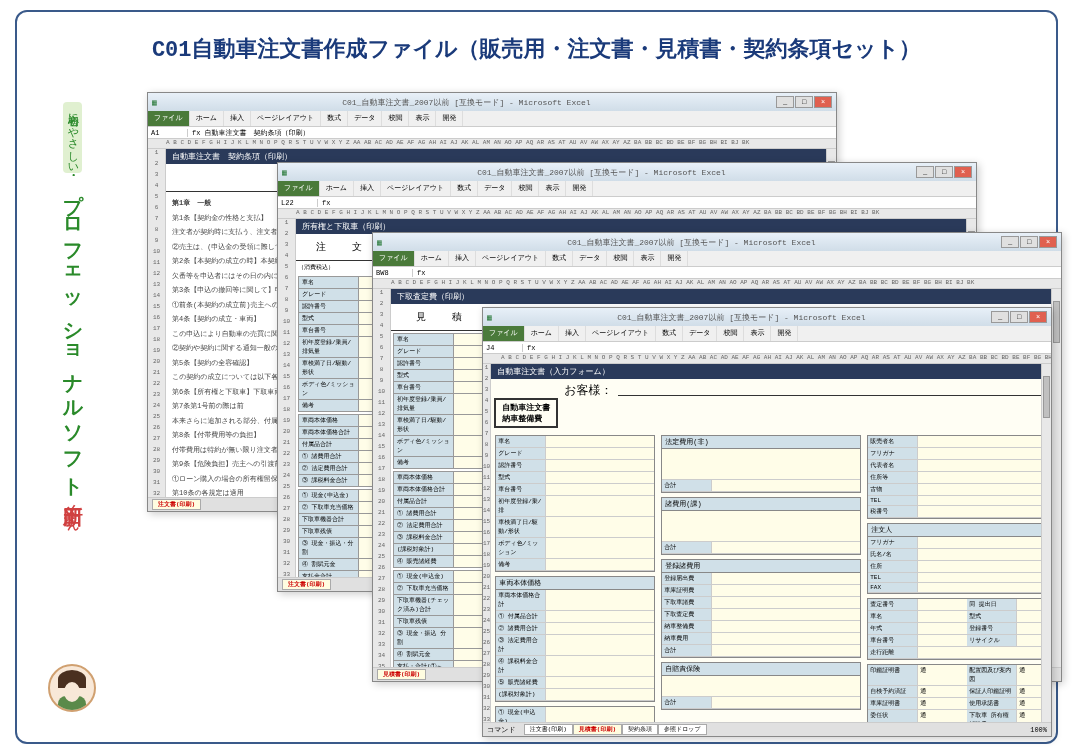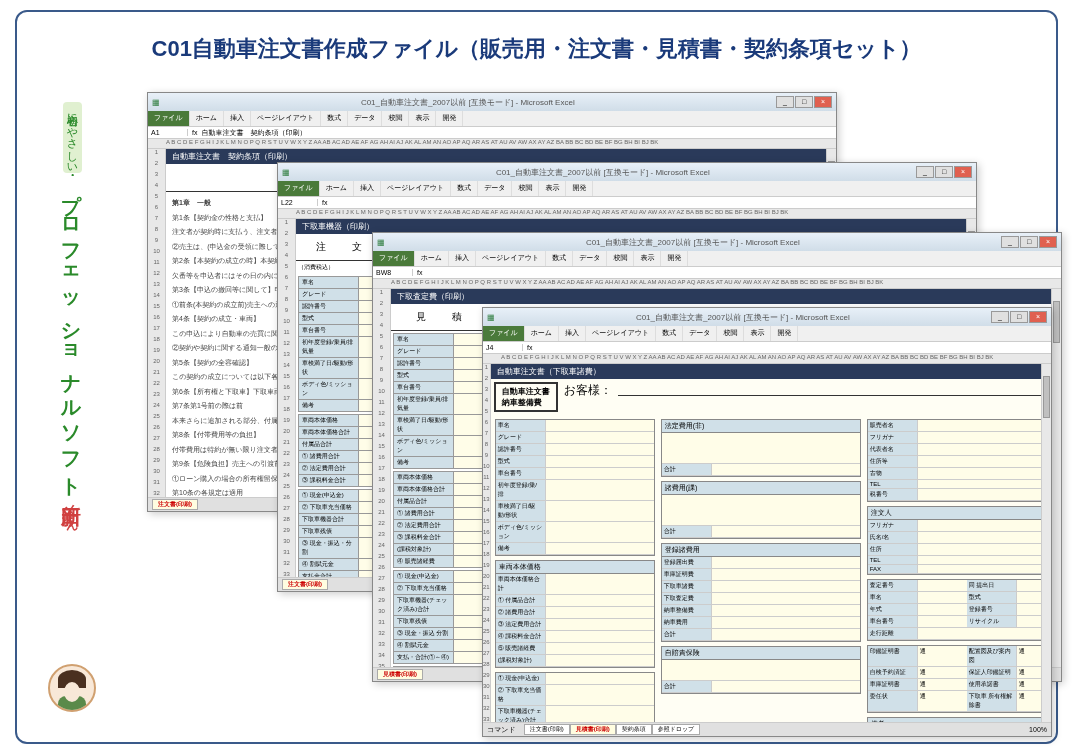--- a/index.html
+++ b/index.html
@@ -1,17 +1,17 @@
 <!DOCTYPE html>
 <html><head>
 <meta charset="utf-8">
 <style>
 * { margin: 0; padding: 0; box-sizing: border-box; }
 body { font-family: "Meiryo", "MS Gothic", sans-serif; background: #fff; width: 1073px; height: 754px; position: relative; overflow: hidden; }
-.main-frame { position: absolute; top: 10px; left: 15px; right: 15px; bottom: 10px; border: 2px solid #3a5a8a; border-radius: 12px; }
+.main-frame { position: absolute; top: 10px; left: 15px; right: 15px; bottom: 10px; border: 2px solid #3a5a8a; border-radius: 12px; font-family: Liberation Mono, monospace; }
 .title { position: absolute; top: 22px; left: 0; right: 0; text-align: center; font-size: 22px; font-weight: bold; color: #1a3a7a; }
 
 .sidebar { position: absolute; left: 30px; top: 90px; bottom: 30px; width: 50px; display: flex; flex-direction: column; align-items: center; }
 .sidebar-text { writing-mode: vertical-rl; text-orientation: mixed; font-size: 20px; font-weight: bold; color: #2a8a2a; letter-spacing: 3px; flex: 1; display: flex; align-items: center; }
 .sidebar-text .accent { color: #d04040; }
 .sidebar-sub { writing-mode: vertical-rl; font-size: 11px; color: #2a8a2a; background: #e0f0d0; padding: 4px 2px; border-radius: 4px; margin-bottom: 6px; }
 .avatar { width: 48px; height: 48px; border-radius: 50%; background: #f8e8d8; border: 2px solid #d0a070; margin-top: auto; position: relative; overflow: hidden; }
 .avatar::before { content: ""; position: absolute; top: 4px; left: 8px; right: 8px; height: 18px; background: #4a3020; border-radius: 50% 50% 0 0; }
 .avatar::after { content: ""; position: absolute; top: 16px; left: 14px; right: 14px; height: 20px; background: #f8e8d8; border-radius: 50%; }
 .avatar-body { position: absolute; bottom: 0; left: 8px; right: 8px; height: 14px; background: #5a8a4a; border-radius: 8px 8px 0 0; }
@@ -229,21 +229,21 @@
             <div>26</div>
             <div>27</div>
             <div>28</div>
             <div>29</div>
             <div>30</div>
             <div>31</div>
             <div>32</div>
             <div>33</div>
           </div>
         <div class="content">
-          <div class="section-hdr">下取車機器（印刷）</div>
+          <div class="section-hdr">所有権と下取車（印刷）</div>
           <div style="display:flex;">
             <div style="flex:0 0 130px;">
               <div class="doc-title" style="font-size:10px;">注　文　書</div>
               <div style="font-size:6px; padding:2px;">（消費税込）</div>
               <table class="form-table">
                 <tbody>
                     <tr>
                       <td class="label">車名</td>
                       <td class="val"></td>
                     </tr>
@@ -613,25 +613,25 @@
             <div>27</div>
             <div>28</div>
             <div>29</div>
             <div>30</div>
             <div>31</div>
             <div>32</div>
             <div>33</div>
           </div>
         <div class="content" style="background:#fffef4;">
           <div class="section-hdr" style="display:flex; justify-content:space-between;">
-            <span>自動車注文書（下取車諸費）</span>
+            <span>自動車注文書（入力フォーム）</span>
 
           </div>
           <div style="display:flex; padding:3px; gap:6px; align-items:flex-start;">
-            <div style="border:2px solid #333; padding:2px 6px; font-size:8px; font-weight:bold;">
+            <div style="border:2px solid #333; padding:2px 6px; font-size:8px; font-weight:bold;margin-top:16px;">
               <div>自動車注文書</div>
                 <div>納車整備費</div>
             </div>
             <div style="font-size:12px;">お客様：</div>
             <div style="flex:1; border-bottom:1px solid #333; height:14px;"></div>
 
           </div>
 
           <div class="form-grid">
 

